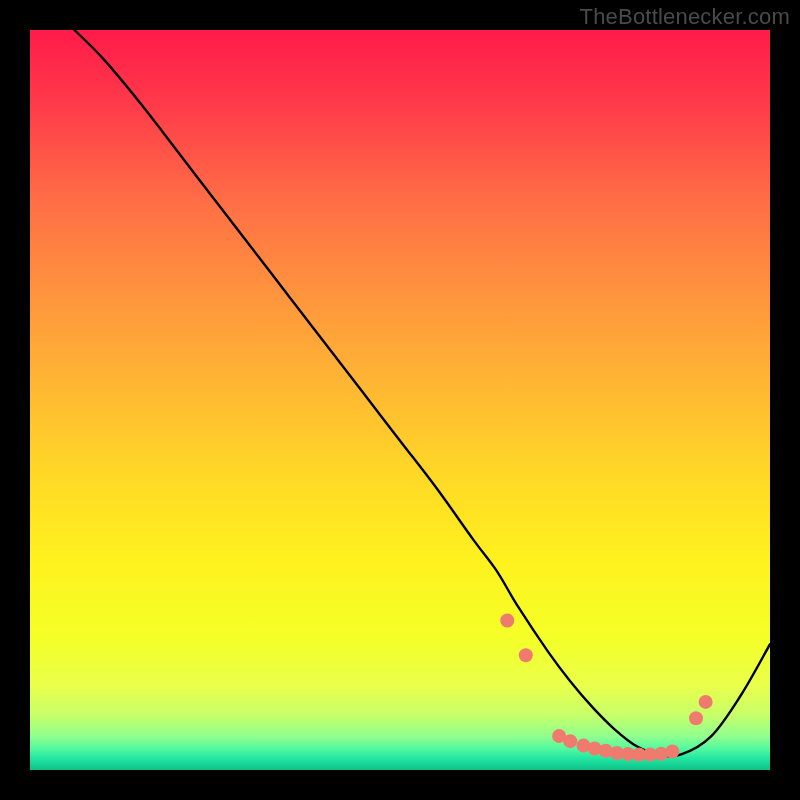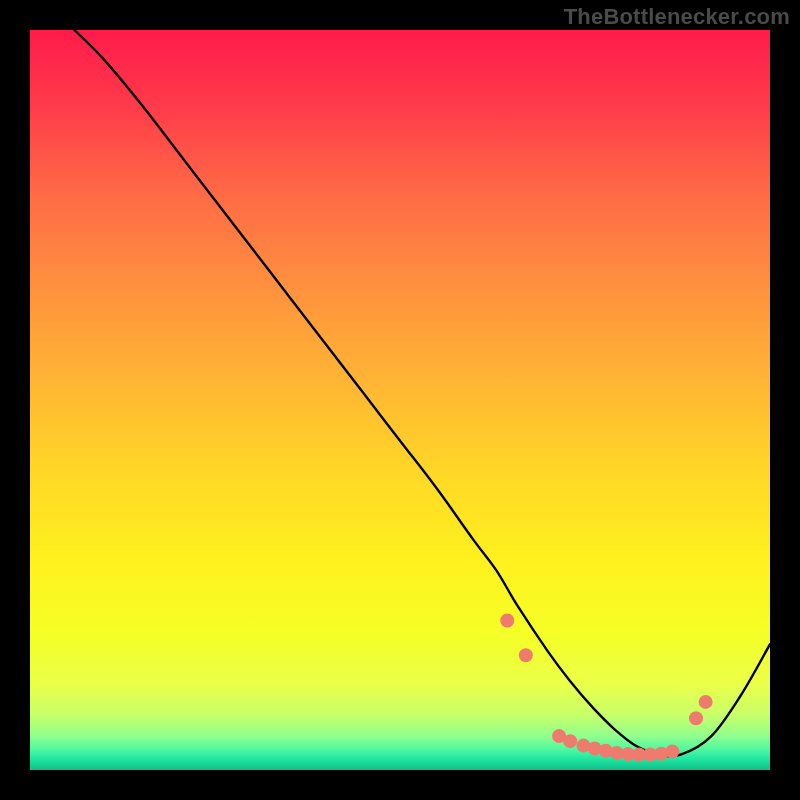--- a/index.html
+++ b/index.html
@@ -25,21 +25,21 @@
     top: 0;
     width: 740px;
     height: 740px;
   }
   .attribution {
     position: absolute;
     top: 4px;
     right: 10px;
     color: #4a4a4a;
     font-size: 22px;
-    font-weight: 700;
+    font-weight: 400;
     letter-spacing: 0.2px;
   }
   svg { display: block; }
 </style>
 </head>
 <body>
 
 <div class="attribution">TheBottlenecker.com</div>
 
 <div class="frame">

